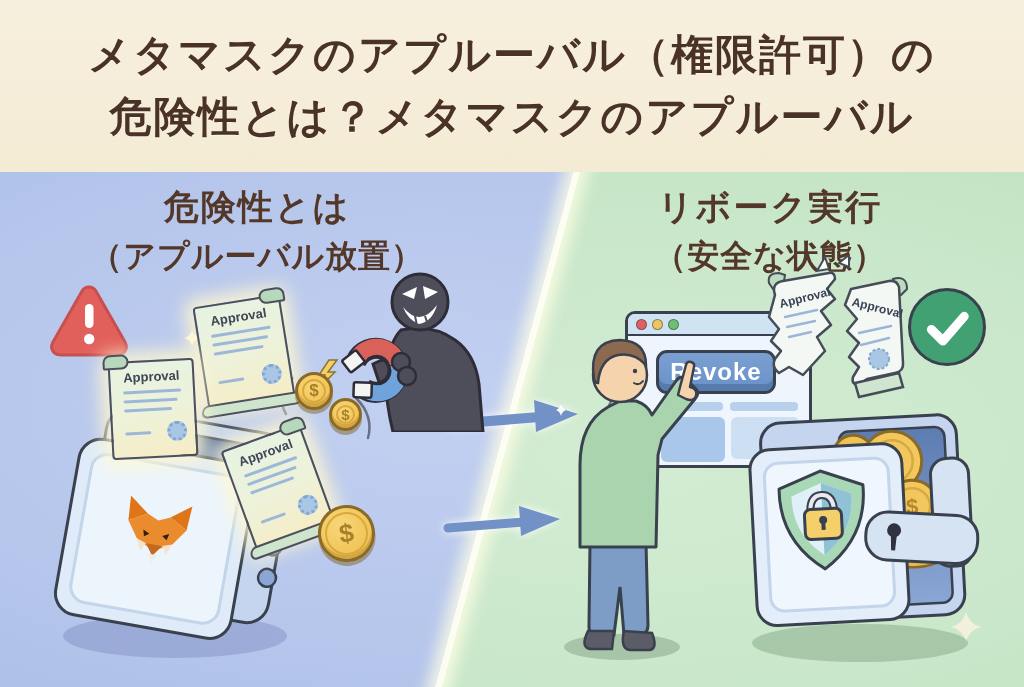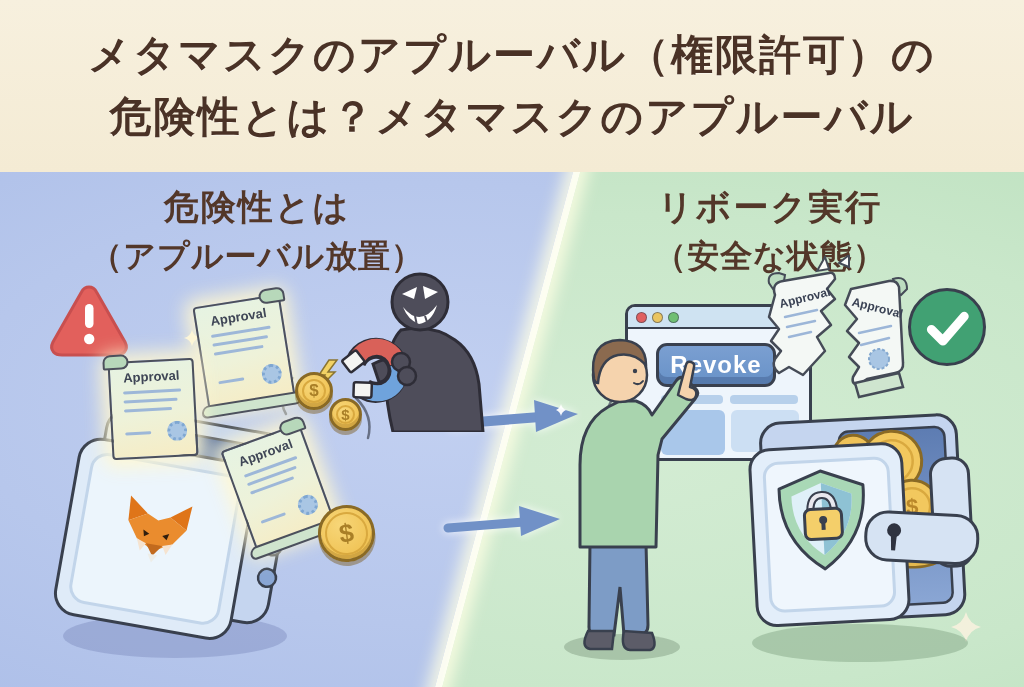--- a/index.html
+++ b/index.html
@@ -74,21 +74,21 @@
     position:absolute;border-radius:50%;z-index:7;
     background:radial-gradient(circle at 40% 32%,#F7D678,#F0C355 72%);
     border:3px solid #8A6A25;
     box-shadow:inset 0 -4px 0 rgba(154,111,31,.35),0 4px 0 rgba(122,88,26,.45);
     display:flex;align-items:center;justify-content:center;
   }
   .coin::before{content:"";position:absolute;inset:4px;border:2px solid #D9A93F;border-radius:50%;}
   .coin span{font-weight:800;color:#A97F27;position:relative;}
   
   .browser{
-    position:absolute;left:625px;top:132px;width:187px;height:157px;z-index:3;
+    position:absolute;left:625px;top:139px;width:187px;height:157px;z-index:3;
     background:#EEF5FC;border:3px solid #39404E;border-radius:10px;
   }
   .browser-titlebar{
     height:22px;background:#CFE3F2;border-bottom:2.5px solid #39404E;
     border-radius:7px 7px 0 0;display:flex;align-items:center;padding-left:8px;gap:5px;
   }
   .tl-dot{width:11px;height:11px;border-radius:50%;border:1.5px solid rgba(57,64,78,.55);}
   .tl-red{background:#E06060;} .tl-yellow{background:#EAC561;} .tl-green{background:#6FBF73;}
   .revoke-btn{
     position:absolute;left:28px;top:36px;width:120px;height:44px;

